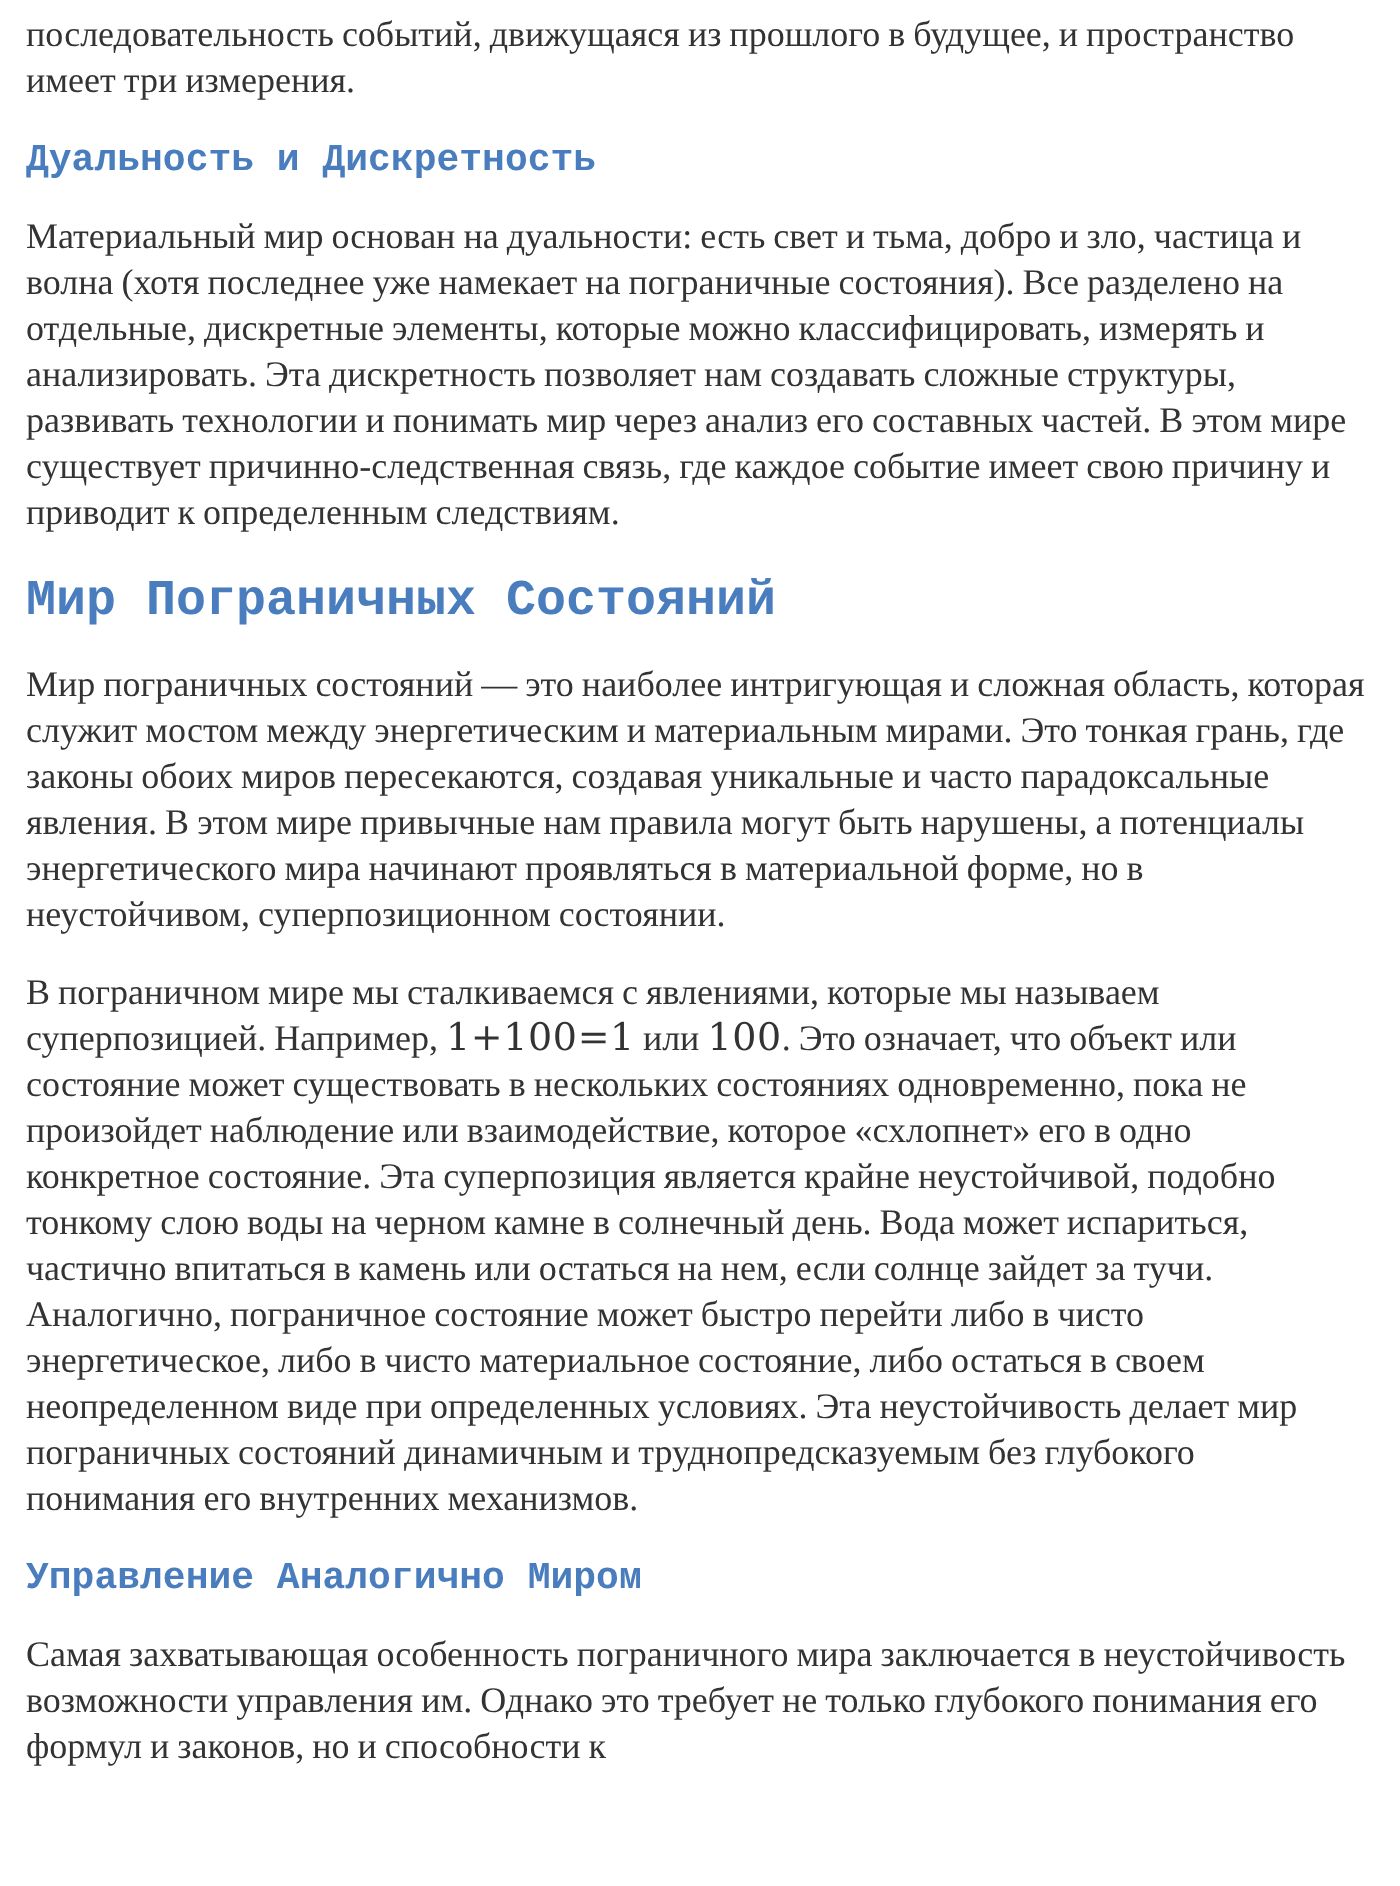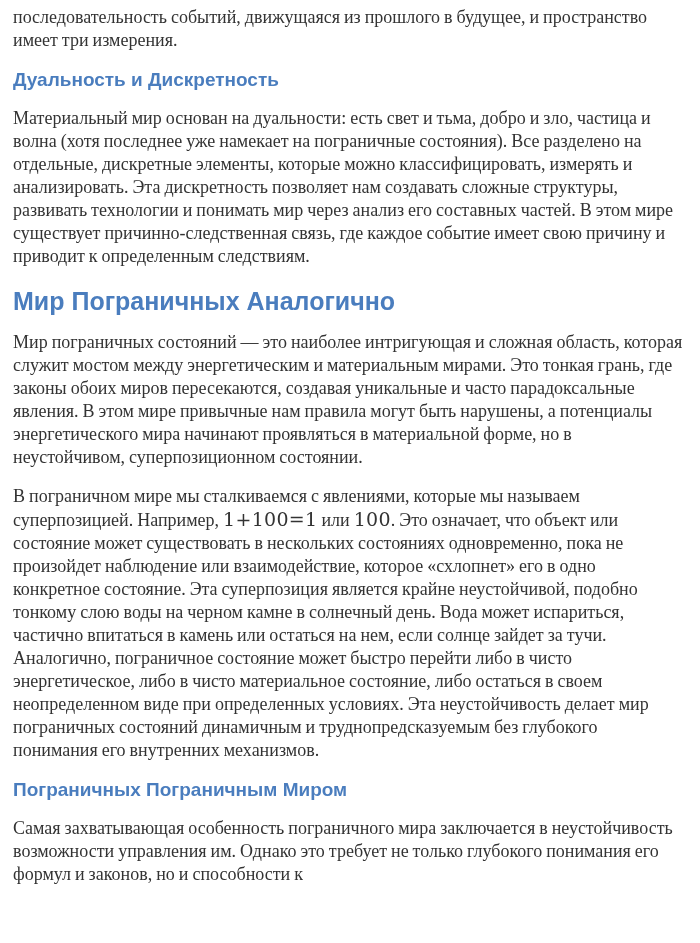--- a/index.html
+++ b/index.html
@@ -13,21 +13,21 @@
     font-family: "Liberation Serif", "DejaVu Serif", serif;
     font-size: 18px;
     line-height: 23px;
     color: var(--body-text, #333333);
   }
   .page p {
     margin: 0 0 16px 0;
     word-spacing: -0.5px;
   }
   .page h2, .page h3 {
-    font-family: Liberation Sans, sans-serif;
+    font-family: Liberation Mono, monospace;
     font-weight: 700;
     color: var(--heading-blue, #4a7dbe);
   }
   .page h3 {
     font-size: 19px;
     line-height: 24px;
     margin: 10px 0 15px 0;
   }
   .page h2 {
     font-size: 25px;
@@ -45,26 +45,26 @@
 <body>
 
 <div class="page">
 
   <p>последовательность событий, движущаяся из прошлого в будущее, и пространство имеет три измерения.</p>
 
   <h3>Дуальность и Дискретность</h3>
 
   <p>Материальный мир основан на дуальности: есть свет и тьма, добро и зло, частица и волна (хотя последнее уже намекает на пограничные состояния). Все разделено на отдельные, дискретные элементы, которые можно классифицировать, измерять и анализировать. Эта дискретность позволяет нам создавать сложные структуры, развивать технологии и понимать мир через анализ его составных частей. В этом мире существует причинно-следственная связь, где каждое событие имеет свою причину и приводит к определенным следствиям.</p>
 
-  <h2>Мир Пограничных Аналогично</h2>
+  <h2>Мир Пограничных Состояний</h2>
 
   <p>Мир пограничных состояний — это наиболее интригующая и сложная область, которая служит мостом между энергетическим и материальным мирами. Это тонкая грань, где законы обоих миров пересекаются, создавая уникальные и часто парадоксальные явления. В этом мире привычные нам правила могут быть нарушены, а потенциалы энергетического мира начинают проявляться в материальной форме, но в неустойчивом, суперпозиционном состоянии.</p>
 
 
   <p>
     <span>В пограничном мире мы сталкиваемся с явлениями, которые мы называем суперпозицией. Например, </span><span class="math">1+100=1</span><span> или </span><span class="math">100</span><span>. Это означает, что объект или состояние может существовать в нескольких состояниях одновременно, пока не произойдет наблюдение или взаимодействие, которое «схлопнет» его в одно конкретное состояние. Эта суперпозиция является крайне неустойчивой, подобно тонкому слою воды на черном камне в солнечный день. Вода может испариться, частично впитаться в камень или остаться на нем, если солнце зайдет за тучи. Аналогично, пограничное состояние может быстро перейти либо в чисто энергетическое, либо в чисто материальное состояние, либо остаться в своем неопределенном виде при определенных условиях. Эта неустойчивость делает мир пограничных состояний динамичным и труднопредсказуемым без глубокого понимания его внутренних механизмов.</span>
   </p>
 
-  <h3>Пограничных Пограничным Миром</h3>
+  <h3>Управление Аналогично Миром</h3>
 
   <p>Самая захватывающая особенность пограничного мира заключается в неустойчивость возможности управления им. Однако это требует не только глубокого понимания его формул и законов, но и способности к</p>
 
 </div>
 
 </body></html>

